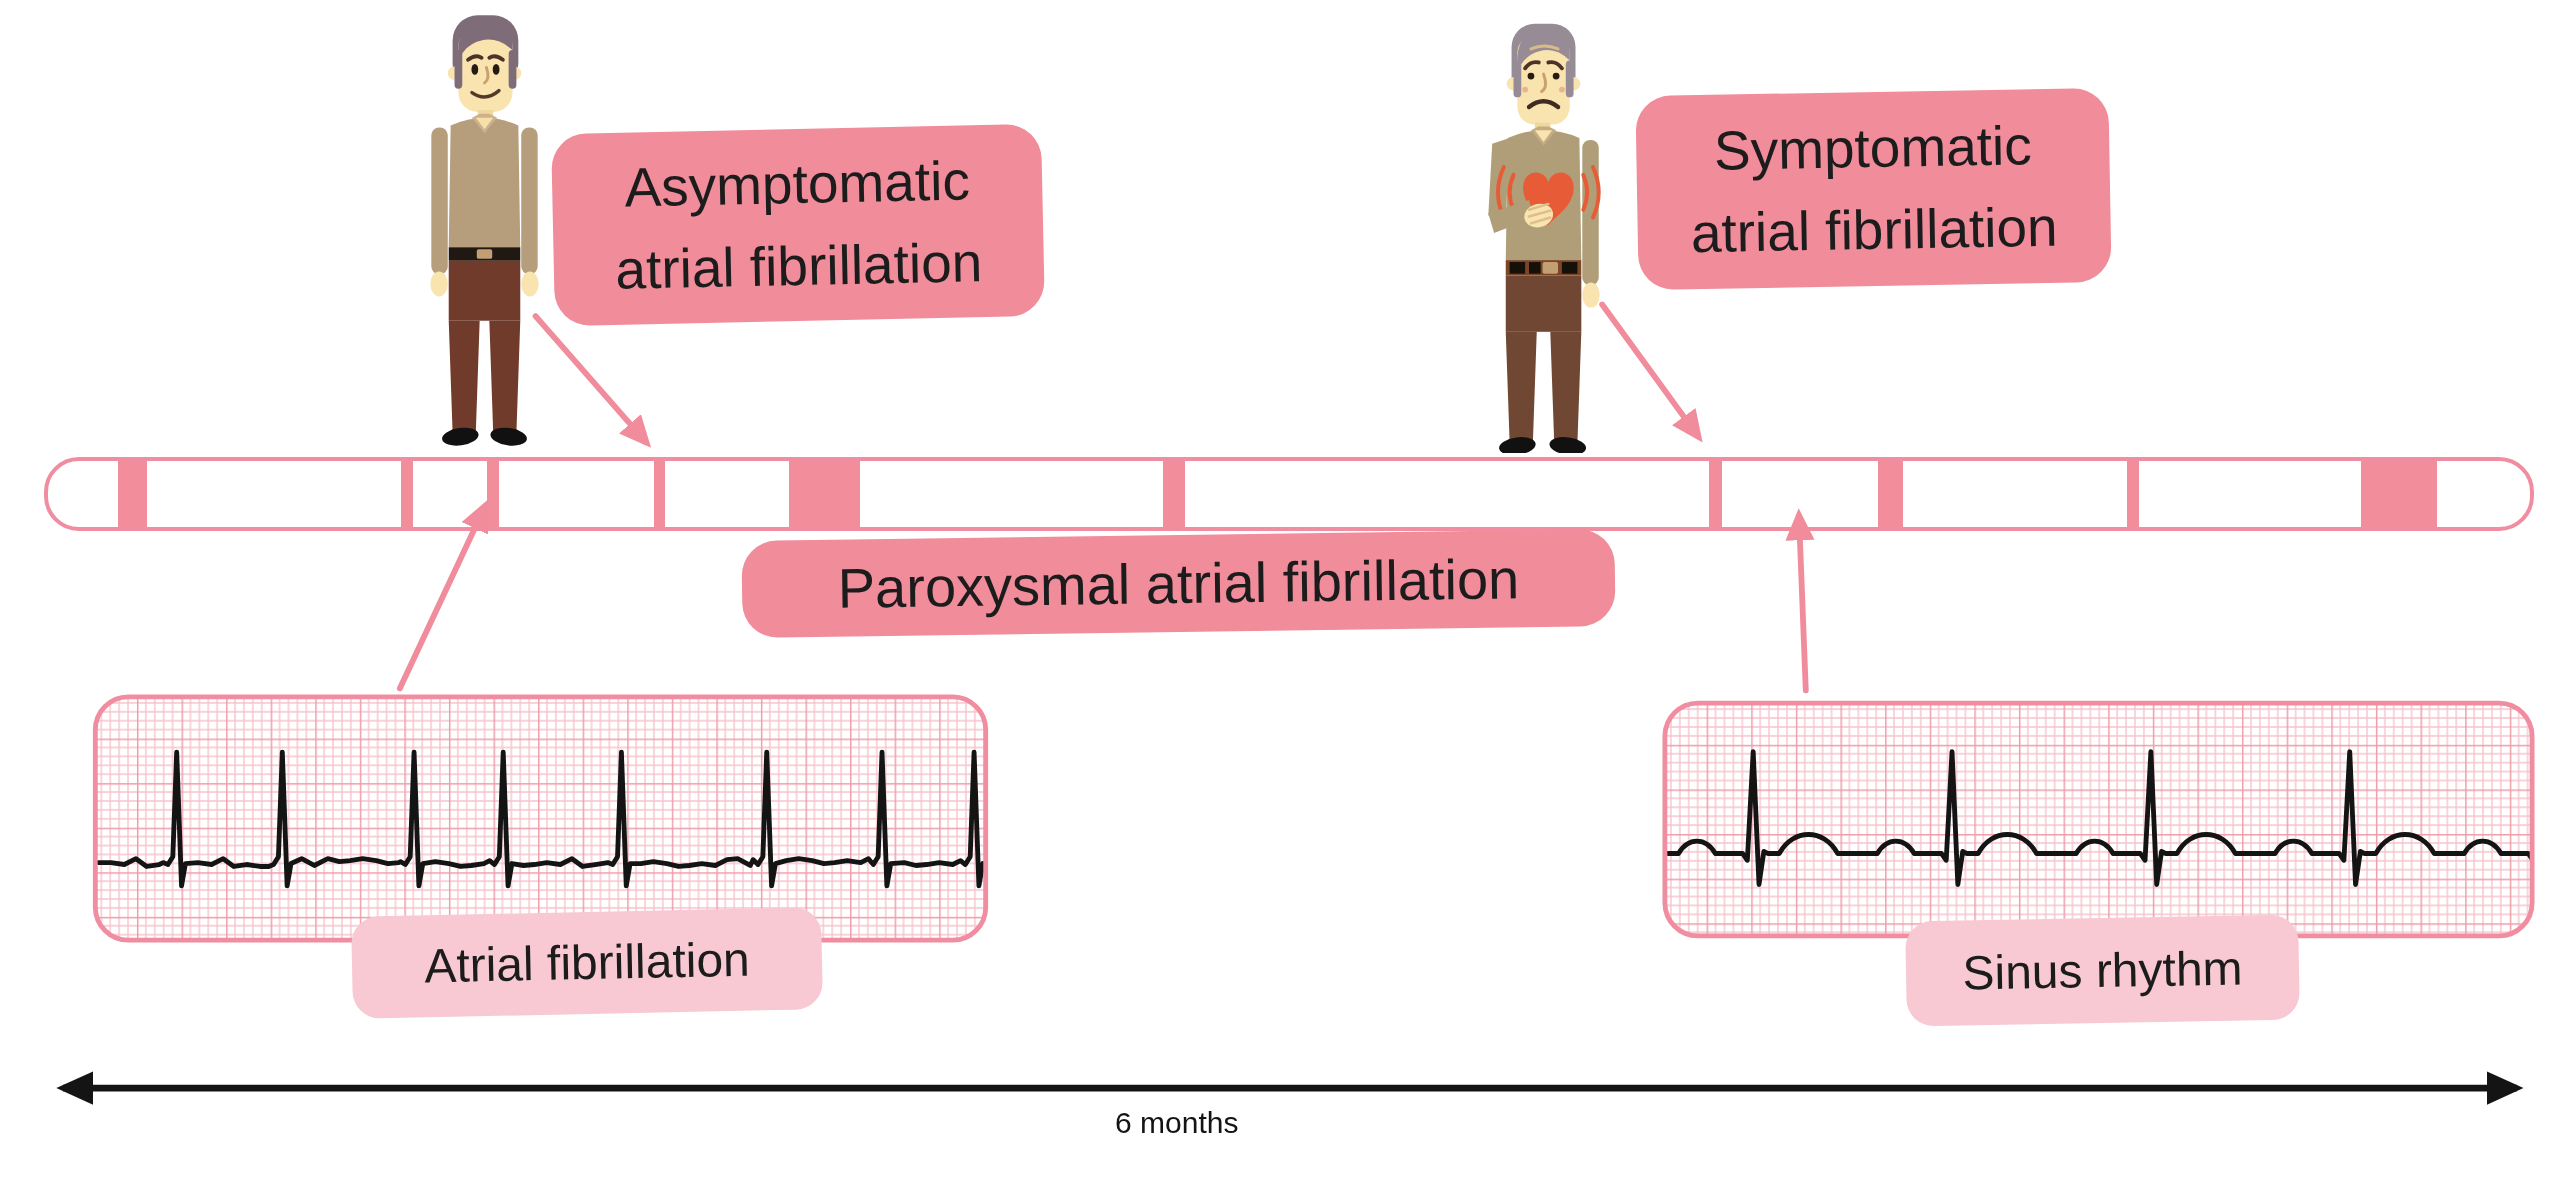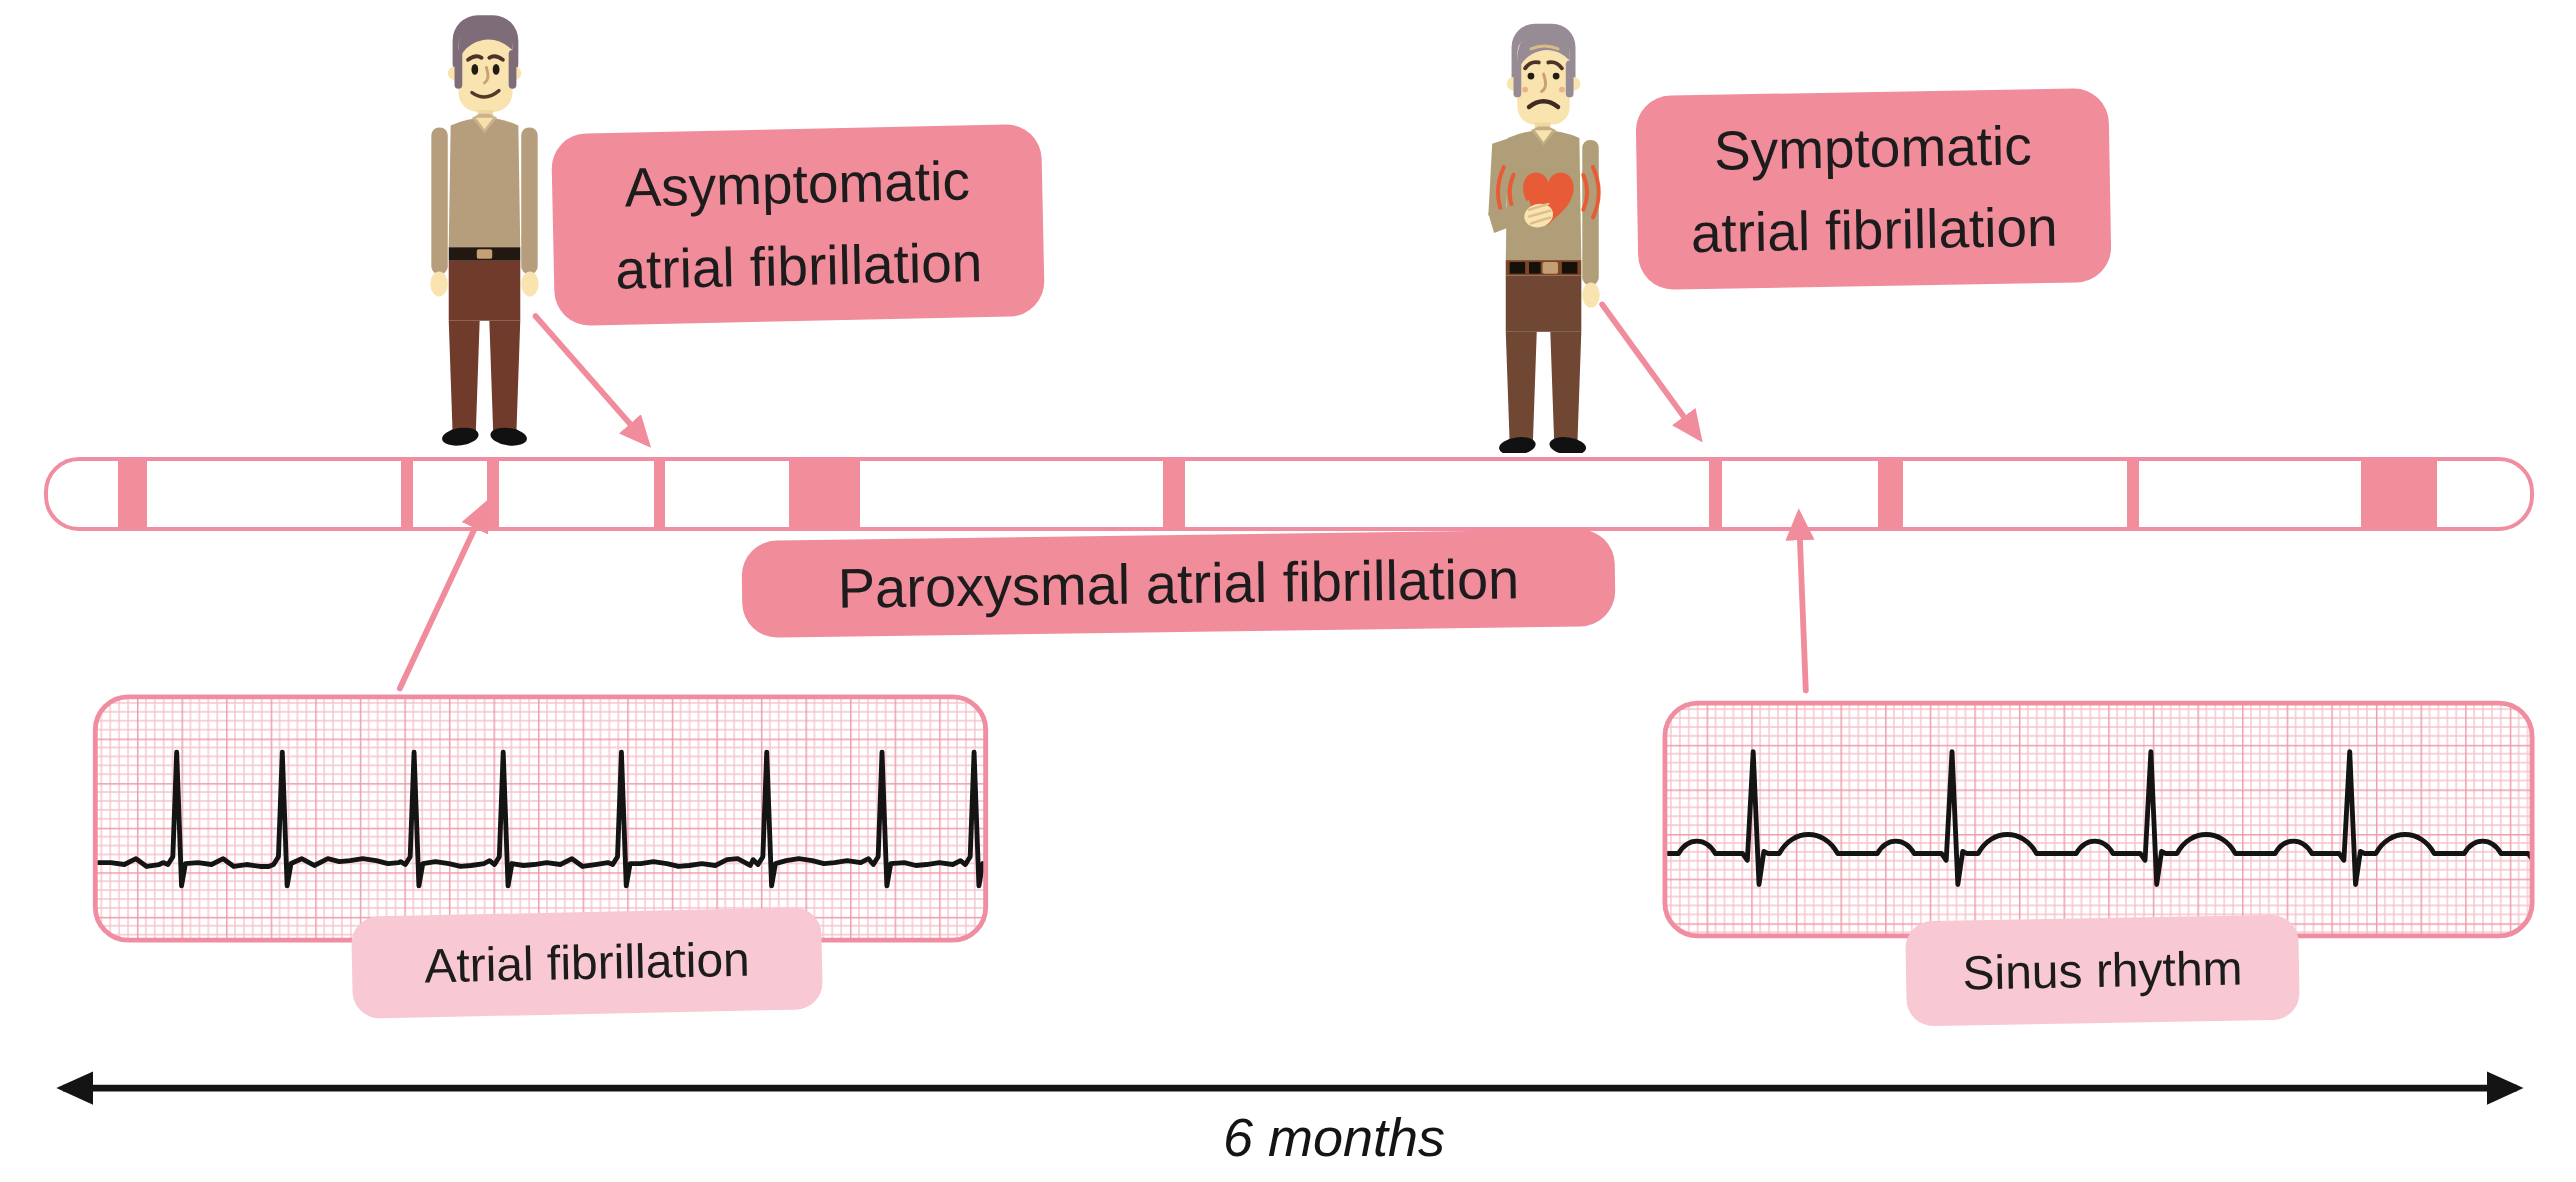--- a/index.html
+++ b/index.html
@@ -18,22 +18,22 @@
   .lbl-big{font-size:55px;line-height:1.5;}
   .lbl-one{font-size:56px;line-height:1;}
   .lbl-ecg{font-size:48px;line-height:1;}
   .timeline-bar{
     position:absolute;left:44px;top:457px;width:2490px;height:74px;
     background:#ffffff;border:4.8px solid #F08DA0;border-radius:35px;
     box-sizing:border-box;overflow:hidden;
   }
   .stripe{position:absolute;top:0;height:100%;background:#F28E9C;}
   .duration-label{
-    position:absolute;left:1115px;top:1106px;width:330px;text-align:right;
-    font-size:54px;color:#141414;font-style:italic;
+    position:absolute;left:1115px;top:1106px;width:330px;text-align:left;
+    font-size:30px;color:#141414;
   }
   svg{display:block;}
 </style>
 </head>
 <body>
 
 <div class="canvas">
 
   <svg class="abs" style="left:412px;top:4.8px" width="145" height="441" viewBox="0 0 150 455" aria-label="smiling man">
     <rect x="42" y="10" width="68" height="76" rx="26" fill="#7E6D79"></rect>

